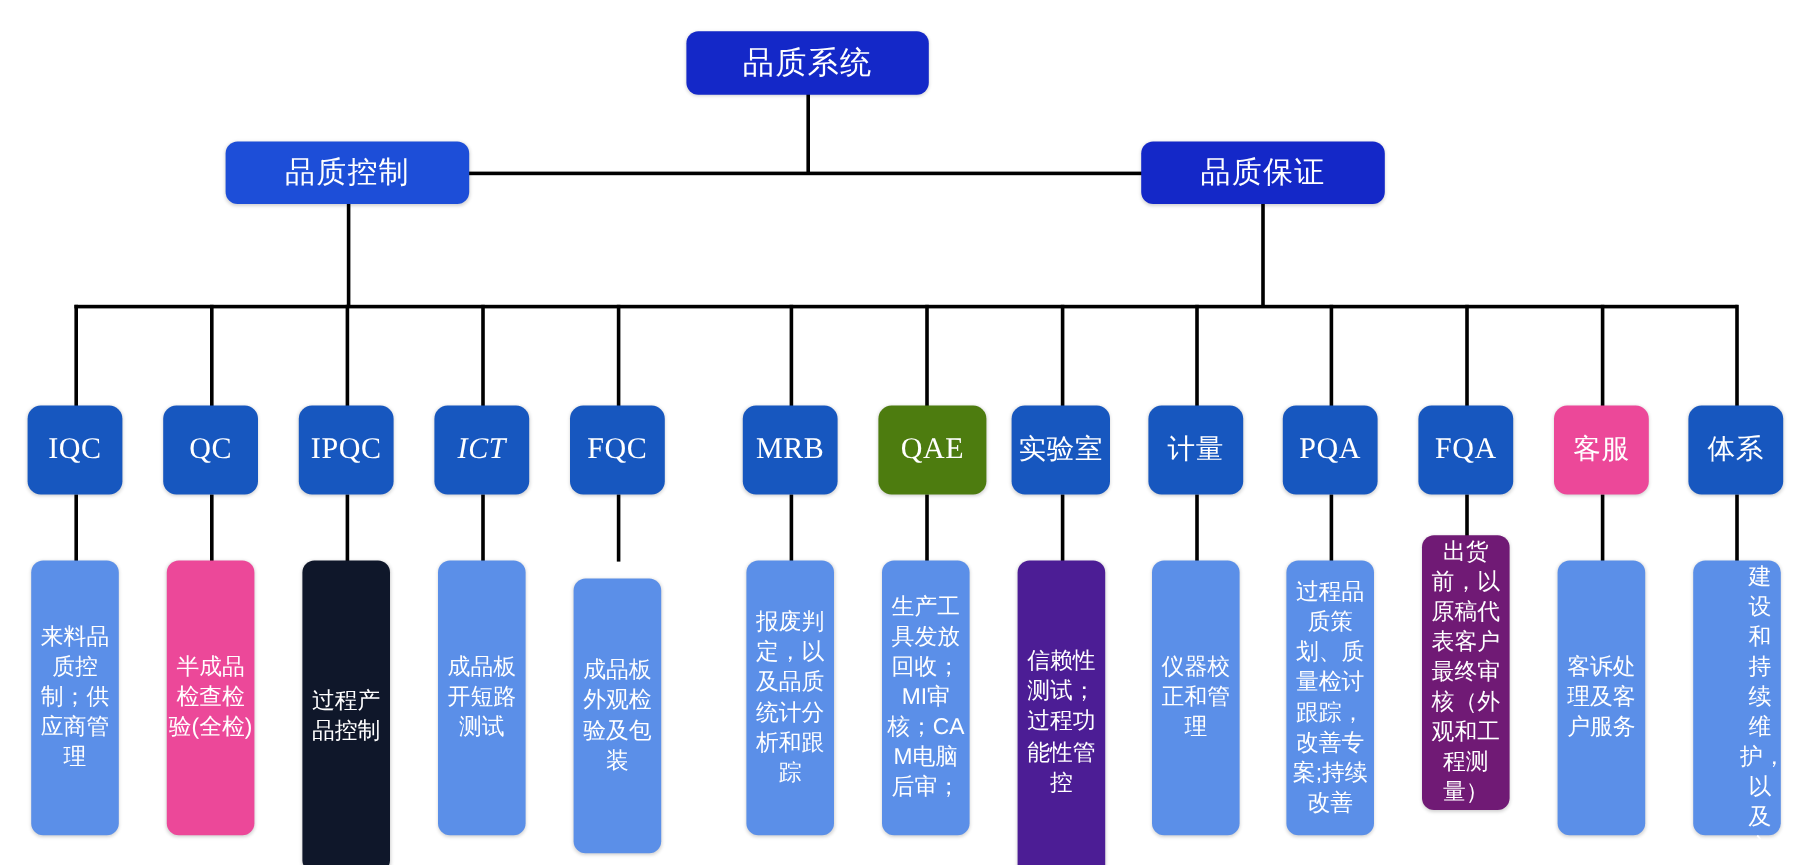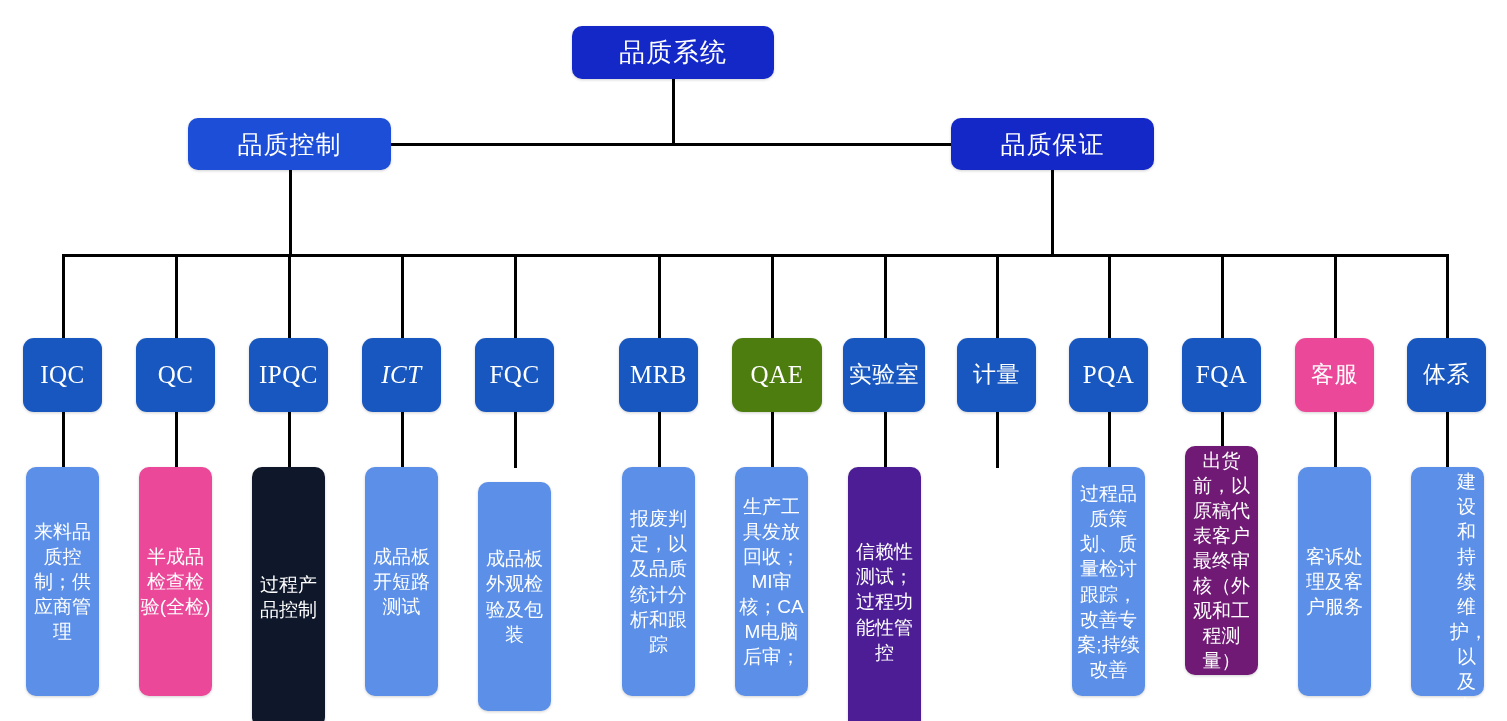--- a/index.html
+++ b/index.html
@@ -146,20 +146,23 @@
   </div>
   <div class="node node-desc" style="left: 622px; top: 467px; width: 73px; height: 229px; background: rgb(91, 143, 232);">
     <span>报废判定，以及品质统计分析和跟踪</span>
   </div>
   <div class="node node-desc" style="left: 735px; top: 467px; width: 73px; height: 229px; background: rgb(91, 143, 232);">
     <span>生产工具发放回收；MI审核；CAM电脑后审；</span>
   </div>
   <div class="node node-desc" style="left: 848px; top: 467px; width: 73px; height: 270px; background: #4c1d95;">
     <span>信赖性测试；过程功能性管控</span>
   </div>
+  <div class="node node-desc" style="left: 960px; top: 467px; width: 73px; height: 229px; background: rgb(91, 143, 232);">
+    <span>仪器校正和管理</span>
+  </div>
   <div class="node node-desc" style="left: 1072px; top: 467px; width: 73px; height: 229px; background: rgb(91, 143, 232);">
     <span>过程品质策划、质量检讨跟踪，改善专案;持续改善</span>
   </div>
   <div class="node node-desc" style="left: 1185px; top: 446px; width: 73px; height: 229px; background: #701a75;">
     <span>出货前，以原稿代表客户最终审核（外观和工程测量）</span>
   </div>
   <div class="node node-desc" style="left: 1298px; top: 467px; width: 73px; height: 229px; background: rgb(91, 143, 232);">
     <span>客诉处理及客户服务</span>
   </div>
   <div class="node node-desc" style="left: 1411px; top: 467px; width: 73px; height: 229px; background: rgb(91, 143, 232); padding-left: 39px;">

